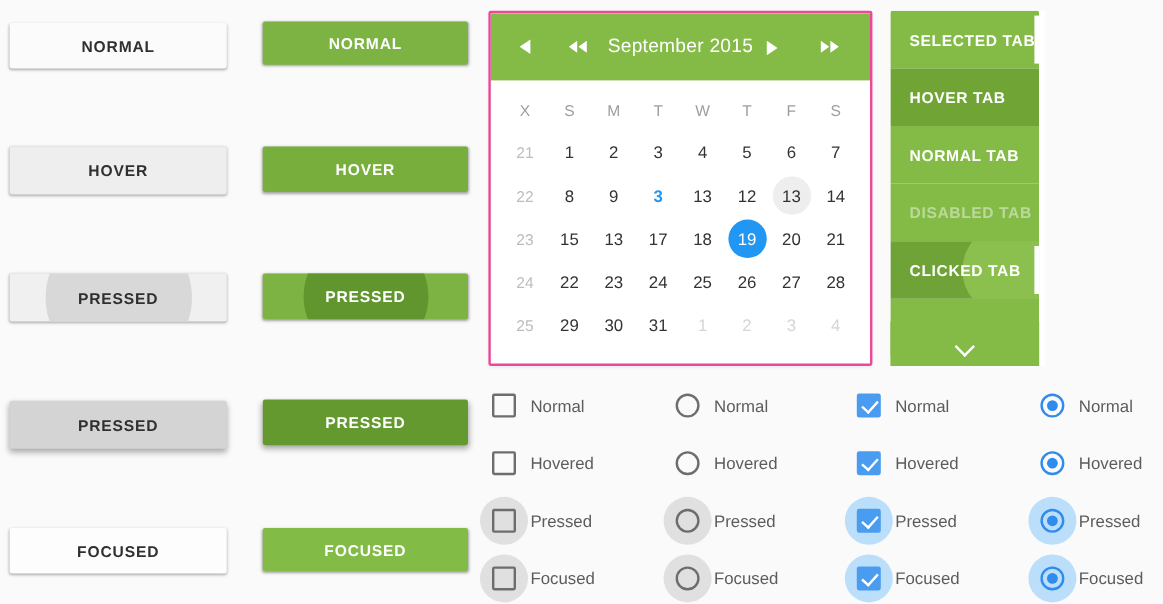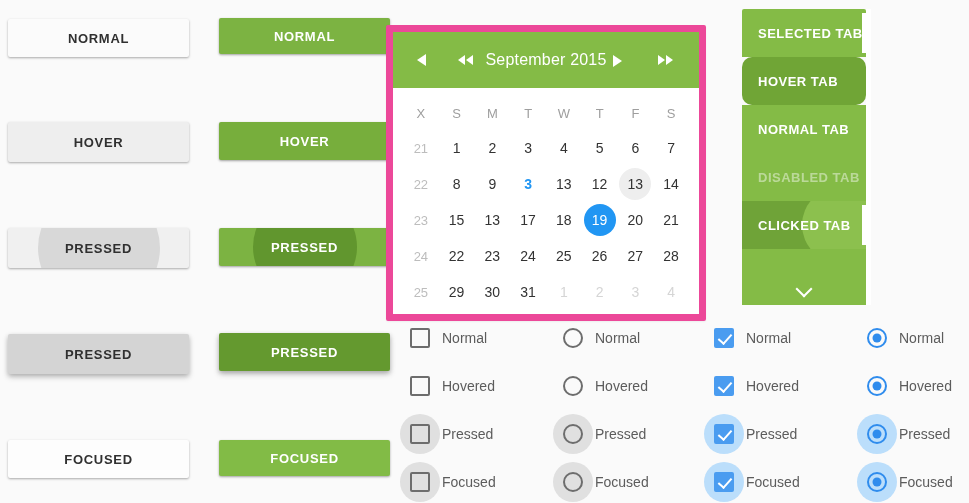--- a/index.html
+++ b/index.html
@@ -50,25 +50,24 @@
   .v-press-r { background:#7cb342; color:#ffffff;
                box-shadow:0 1px 3px rgba(0,0,0,.18), 0 1px 2px rgba(0,0,0,.2); }
   .v-press-r .ripple { background:#61962e; }
   .v-press-f { background:#64992f; color:#ffffff;
                box-shadow:0 3px 6px rgba(0,0,0,.2), 0 2px 4px rgba(0,0,0,.18); }
   .v-focus   { background:#82bb46; color:#ffffff;
                box-shadow:0 1px 3px rgba(0,0,0,.18), 0 1px 2px rgba(0,0,0,.2); }
 
   
   #calendar {
-    position:absolute; left:386px; top:9px; width:320px; height:296px;
-    background:#ffffff; border:7px solid #ec4899; border-radius:2px;
+    position:absolute; left:407px; top:9px; width:320px; height:296px;
+    background:#ffffff; border:2px solid #ec4899; border-radius:2px;
     box-shadow:0 1px 2px rgba(0,0,0,.05);
     overflow:hidden;
-    margin-top:16px;
   }
   #cal-header {
     height:56px; background:#84bb46; position:relative;
     display:flex; align-items:center;
   }
   .cal-nav { position:absolute; display:flex; align-items:center; justify-content:center;
              color:#fff; cursor:pointer; z-index:3; }
   #cal-title {
     position:absolute; left:0; right:0; text-align:center;
     color:#ffffff; font-size:16px; letter-spacing:.2px;
@@ -104,21 +103,21 @@
   }
   .tab {
     position:relative; height:48px; display:flex; align-items:center;
     padding-left:16px; color:#ffffff; font-size:13px; font-weight:bold;
     letter-spacing:.5px; text-transform:uppercase; cursor:pointer;
     overflow:hidden;
   }
   .tab .tlbl { position:relative; z-index:2; }
   .t-normal   { background:#84bb46; }
   .t-selected { background:#84bb46; }
-  .t-hover    { background:#70a536;border-radius:10px; }
+  .t-hover    { background:#70a536; }
   .t-clicked  { background:#6fa338; }
   .t-disabled { background:#84bb46; color:rgba(255,255,255,.45); cursor:default; }
   .tab-ind {
     position:absolute; right:0; top:4px; width:4px; height:40px;
     background:#ffffff; z-index:3;
   }
   #clicked-ripple {
     position:absolute; z-index:1; right:-12px; top:-14px;
     width:76px; height:76px; border-radius:50%; background:#8cc04e;
   }

